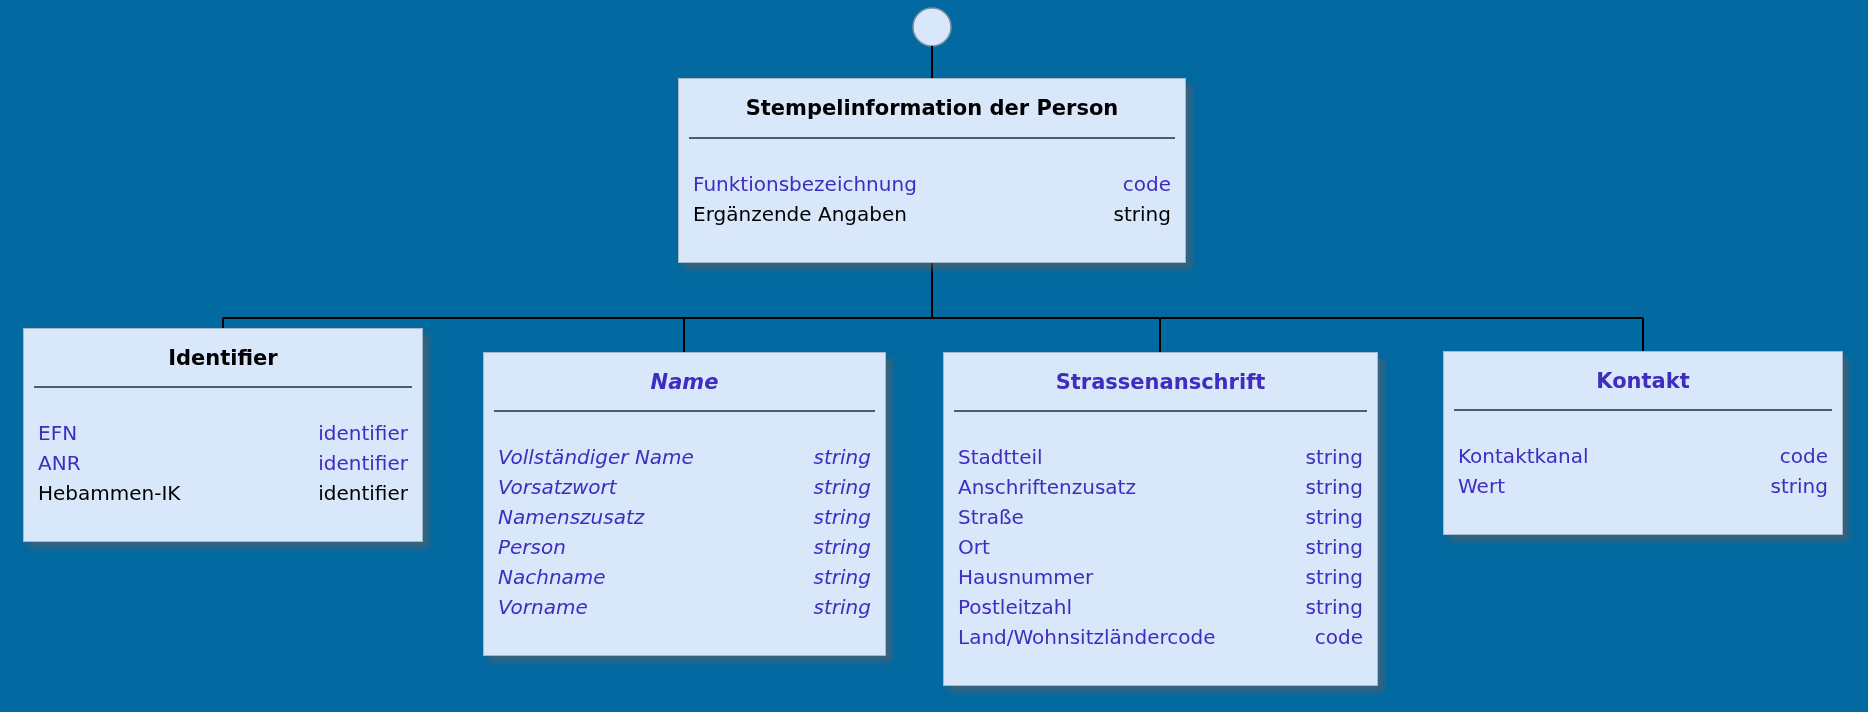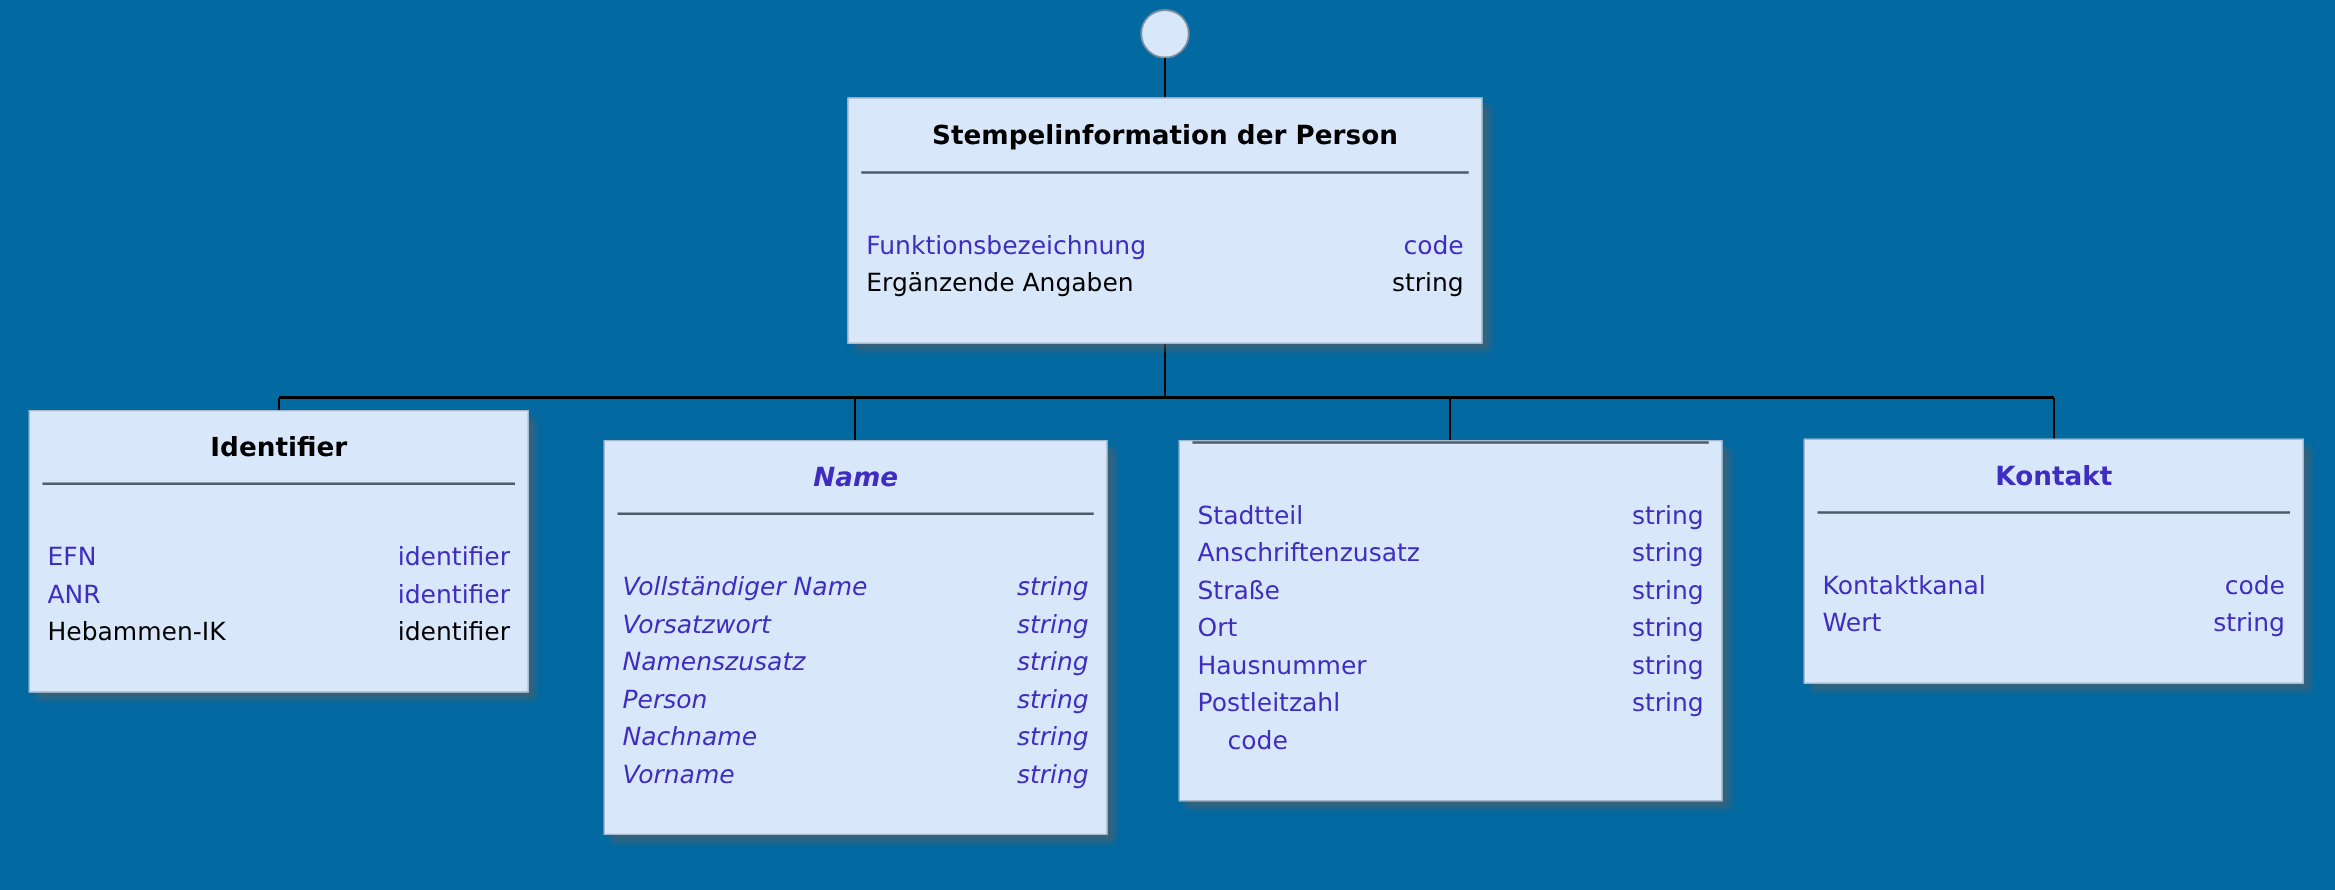--- a/index.html
+++ b/index.html
@@ -20,21 +20,21 @@
     background:var(--fill);
     border:1px solid var(--border);
     box-shadow:6px 6px 5px rgba(95,95,95,0.55);
   }
   .entity .header{
     height:57px;display:flex;align-items:center;justify-content:center;
     font-weight:bold;font-size:21px;color:var(--plain);
   }
   .entity .header.link{color:var(--link);}
   .entity .sep{border:none;border-top:2px solid var(--sep);margin:0 10px;}
-  .entity .rows{padding:42px 14px 33px 14px;}
+  .entity .rows{padding:30px 14px 33px 14px;}
   .row{height:30px;display:flex;justify-content:space-between;align-items:center;font-size:20px;}
   .row.link{color:var(--link);}
   .row.plain{color:var(--plain);}
   .row .attr-type{text-align:center;padding-left:24px;}
 
   
   .pos-root{left:678px;top:78px;width:508px;}
   .pos-root .header{height:58px;}
   .pos-identifier{left:23px;top:328px;width:400px;}
   .pos-name{left:483px;top:352px;width:403px;font-style:italic;}
@@ -117,20 +117,21 @@
     <span class="attr-name">Nachname</span>
     <span class="attr-type">string</span>
   </div>
           <div class="row link">
     <span class="attr-name">Vorname</span>
     <span class="attr-type">string</span>
   </div>
         </div>
   </div>
       <div class="entity pos-strassenanschrift">
+    <div class="header link">Strassenanschrift</div>
     <hr class="sep">
     <div class="rows">
           <div class="row link">
     <span class="attr-name">Stadtteil</span>
     <span class="attr-type">string</span>
   </div>
           <div class="row link">
     <span class="attr-name">Anschriftenzusatz</span>
     <span class="attr-type">string</span>
   </div>
@@ -144,20 +145,21 @@
   </div>
           <div class="row link">
     <span class="attr-name">Hausnummer</span>
     <span class="attr-type">string</span>
   </div>
           <div class="row link">
     <span class="attr-name">Postleitzahl</span>
     <span class="attr-type">string</span>
   </div>
           <div class="row link">
+    <span class="attr-name">Land/Wohnsitzländercode</span>
     <span class="attr-type">code</span>
   </div>
         </div>
   </div>
       <div class="entity pos-kontakt">
     <div class="header link">Kontakt</div>
     <hr class="sep">
     <div class="rows">
           <div class="row link">
     <span class="attr-name">Kontaktkanal</span>

